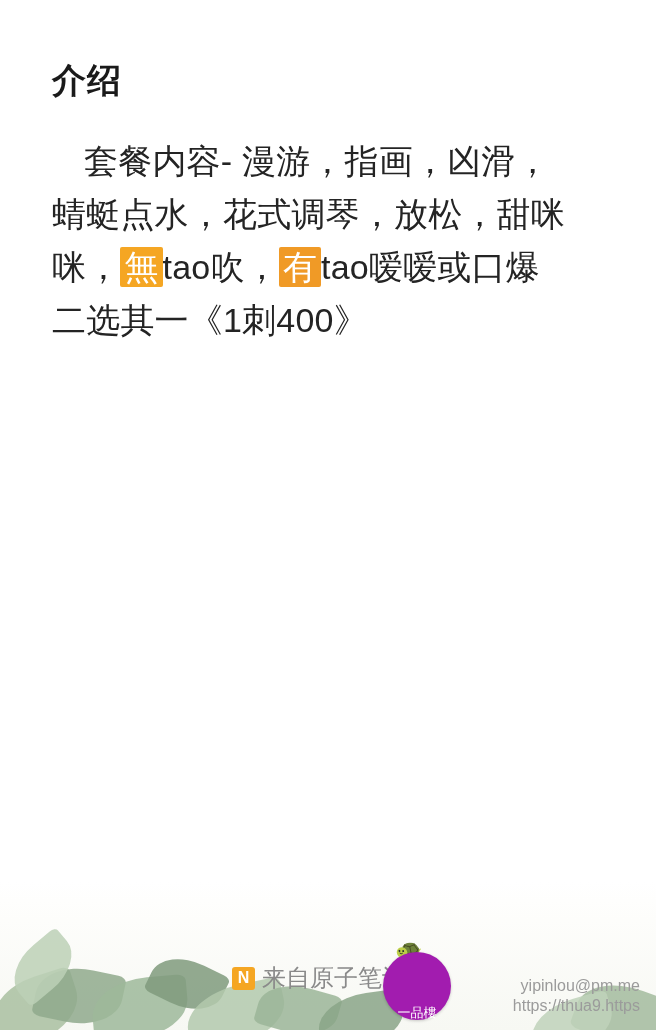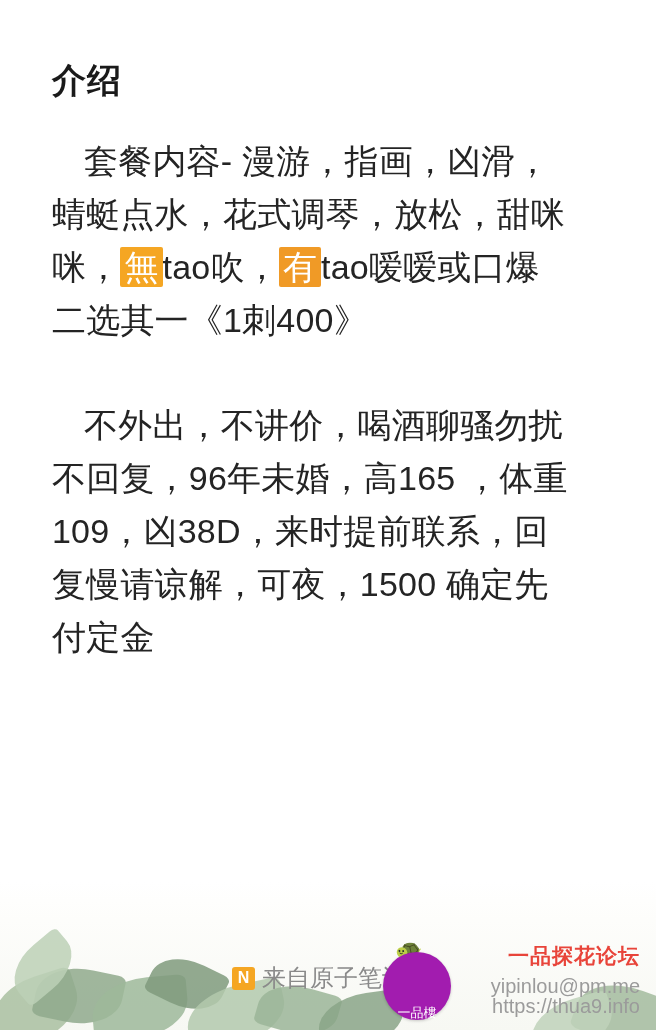--- a/index.html
+++ b/index.html
@@ -132,42 +132,41 @@
     text-align: right;
   }
   .brand-right-title {
     font-size: 21px;
     color: #e8443a;
     font-weight: bold;
     letter-spacing: 1px;
     margin-bottom: 6px;
   }
   .brand-right-line {
-    font-size: 20px;
+    font-size: 16px;
     color: #9b9b9b;
     line-height: 20px;
   }
 </style>
 </head>
 <body>
 
 <div class="page">
 
   <div class="content">
     <h1 class="doc-title">介绍</h1>
 
     <p class="para indent1">
       <span>套餐内容- 漫游，指画，凶滑，蜻蜓点水，花式调琴，放松，甜咪咪，</span><span class="hl">無</span><span>tao吹，</span><span class="hl-orange">有</span><span>tao嗳嗳或口爆二选其一《1刺400》</span>
     </p>
 
 
 
     <div class="spacer-lg"></div>
 
-    <p class="para indent1">不外出，不讲价，喝酒聊骚勿扰不回复，96年未婚，高165 ，体重109，凶38D，来时提前联系，回复慢请谅解，可夜，1500 确定先付定金</p>
   </div>
 
   <div class="footer">
     <div class="footer-bg"></div>
 
     <div class="leaf" style="left:-10px; bottom:-10px; width:90px; height:62px; background:#a9bfa0; transform:rotate(-18deg);"></div>
     <div class="leaf" style="left:36px; bottom:6px; width:86px; height:56px; background:#8fa98c; transform:rotate(12deg);"></div>
     <div class="leaf" style="left:8px; bottom:40px; width:70px; height:46px; background:#bcd0b6; transform:rotate(-40deg);"></div>
     <div class="leaf" style="left:92px; bottom:-8px; width:96px; height:60px; background:#9db89a; transform:rotate(-5deg);"></div>
     <div class="leaf" style="left:150px; bottom:22px; width:74px; height:48px; background:#7f9a7d; transform:rotate(26deg);"></div>
@@ -182,19 +181,18 @@
       <div class="brand-left-text">来自原子笔记</div>
     </div>
 
     <div class="turtle">🐢</div>
 
     <div class="circle-badge">
       <span>一品樓</span>
     </div>
 
     <div class="brand-right">
-      <div class="brand-right-title">一品探花论坛</div>
       <div class="brand-right-line">yipinlou@pm.me</div>
-      <div class="brand-right-line">https://thua9.info</div>
+      <div class="brand-right-line">https://thua9.https</div>
     </div>
   </div>
 
 </div>
 
 </body></html>

